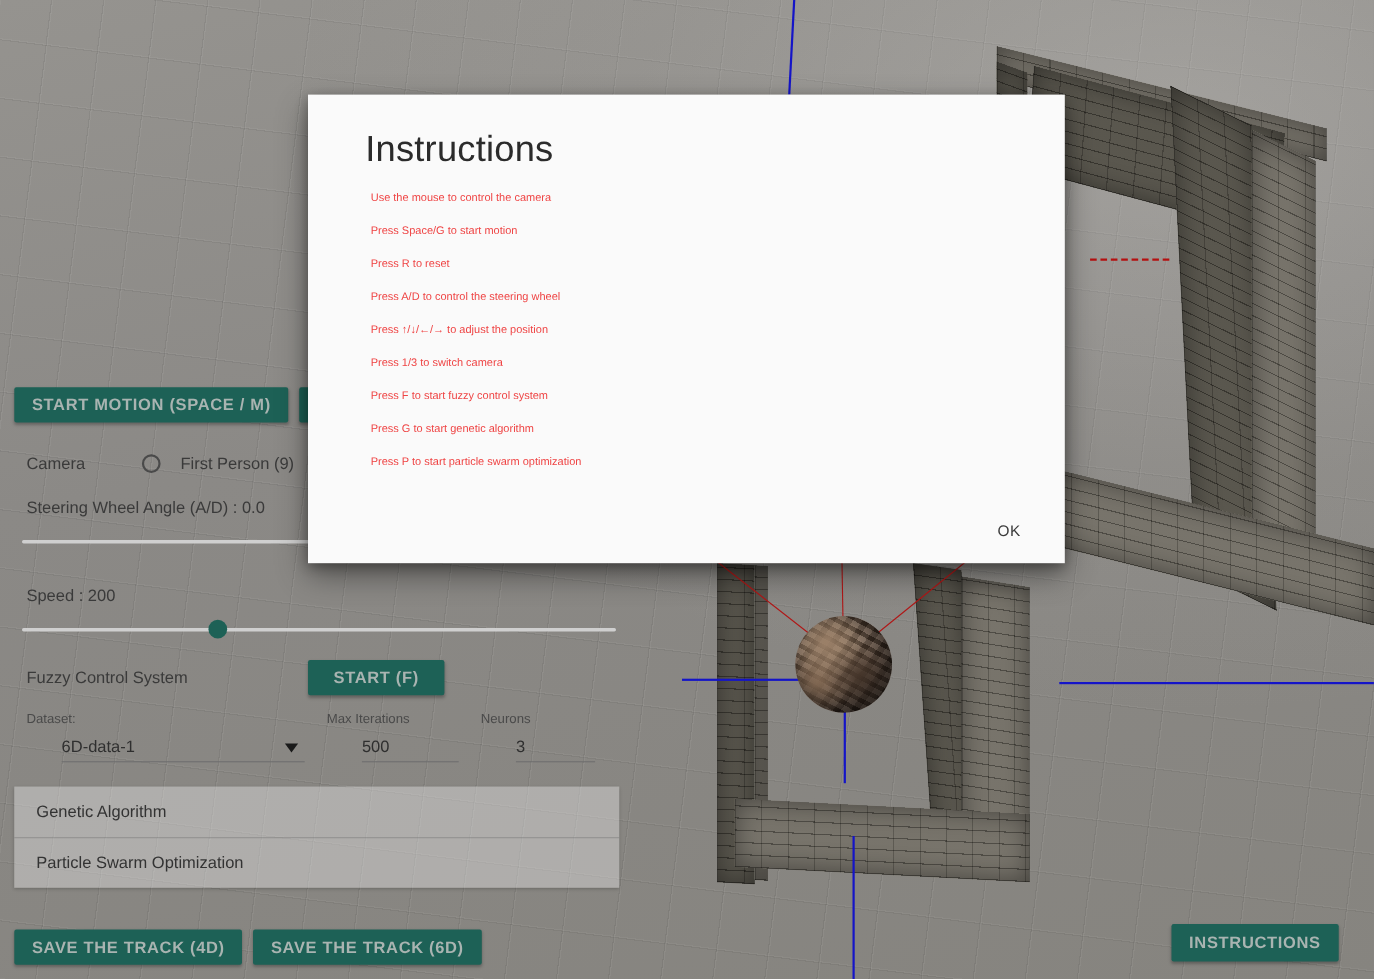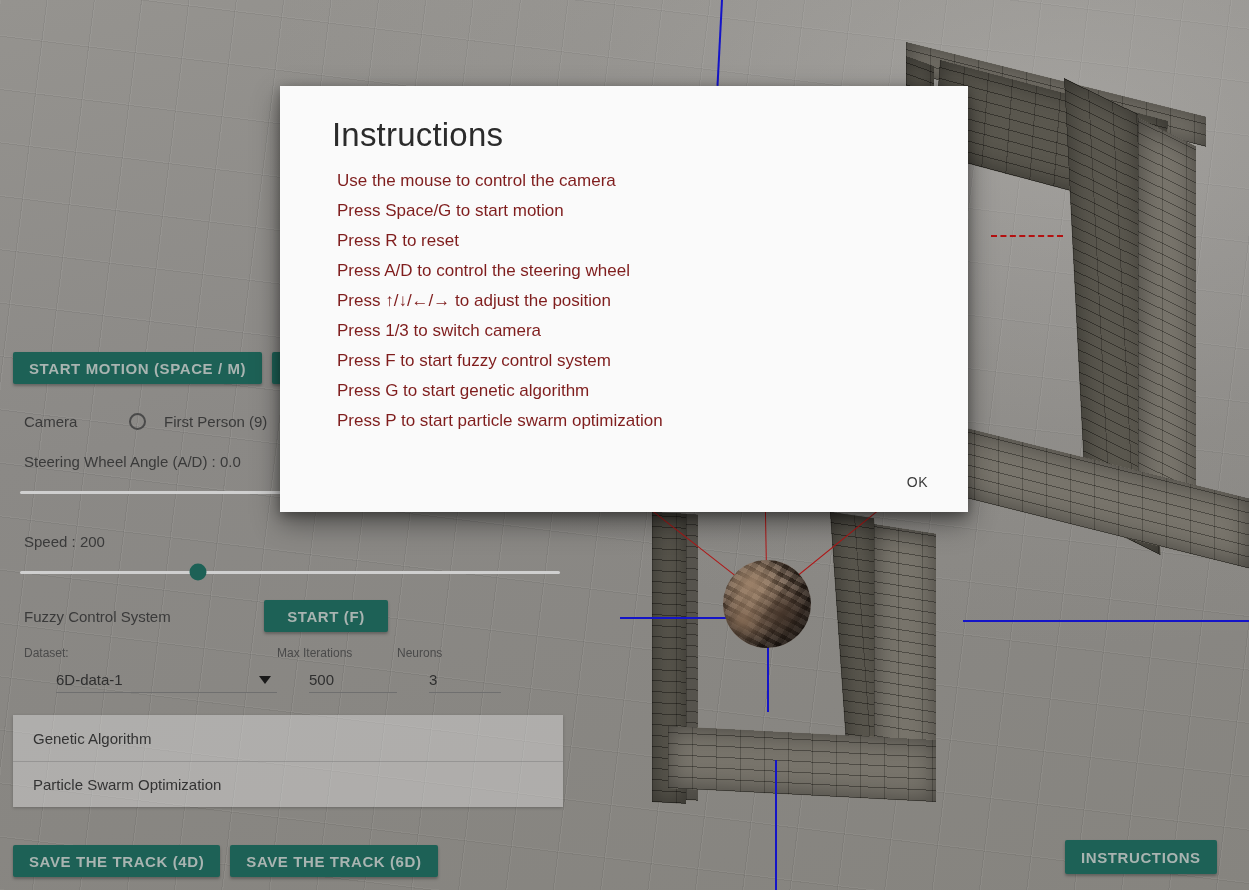--- a/index.html
+++ b/index.html
@@ -190,27 +190,29 @@
     transform: translate(-50%, -50%);
     cursor: pointer;
   }
 
   .fuzzy-row {
     display: flex;
     align-items: center;
     height: 44px;
     padding-left: 24px;
     margin-top: 8px;
+    gap: 16px;
   }
   .fuzzy-row .label { font-size: 15px; color: #3a3a3a; width: 218px; }
 
   .params-row {
     display: flex;
     padding-left: 24px;
     margin-top: 8px;
+    gap: 20px;
   }
   .field { position: relative; }
   .field .field-label {
     font-size: 12px;
     color: #4a4a4a;
     margin-bottom: 6px;
     height: 15px;
   }
   .field .field-value {
     font-size: 15px;
@@ -278,22 +280,22 @@
   }
   #dialog h1 {
     font-size: 33px;
     font-weight: normal;
     color: #2b2b2b;
     letter-spacing: 0.2px;
     margin: 4px 0 12px 24px;
   }
   .instr-list { margin-left: 29px; }
   .instr-item {
-    font-size: 17px;
-    color: #7f1d1d;
+    font-size: 10px;
+    color: #ef4444;
     line-height: 30px;
   }
   #dialog-ok {
     position: absolute;
     right: 32px; bottom: 16px;
     background: none;
     border: none;
     font-family: "Liberation Sans", sans-serif;
     font-size: 14px;
     color: #3a3a3a;

